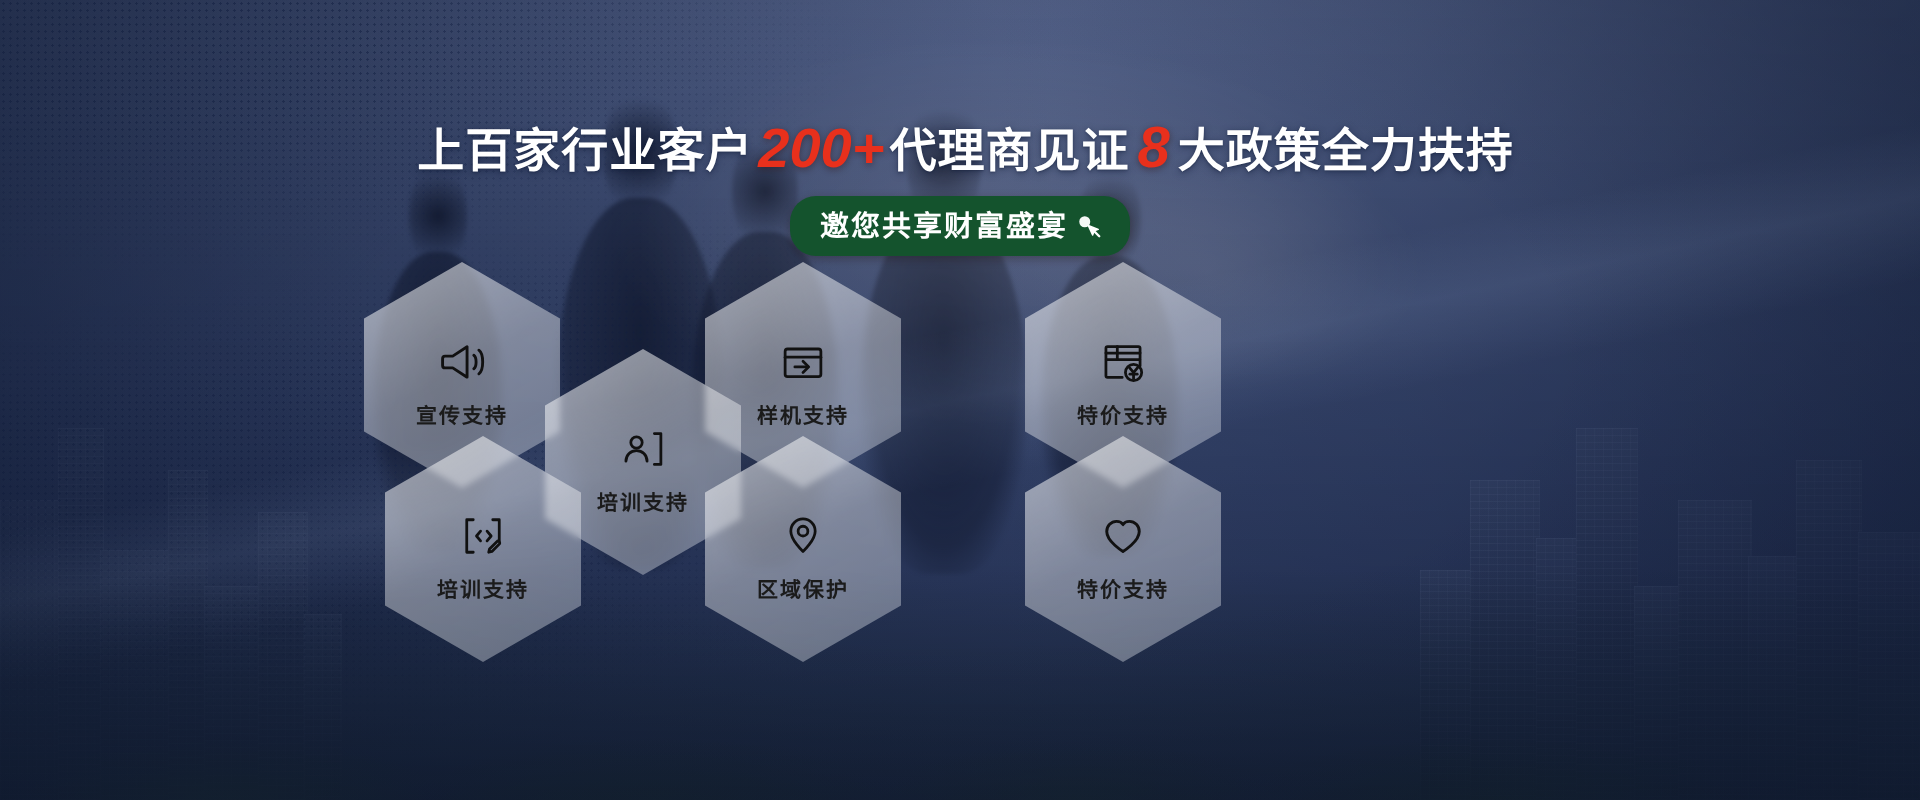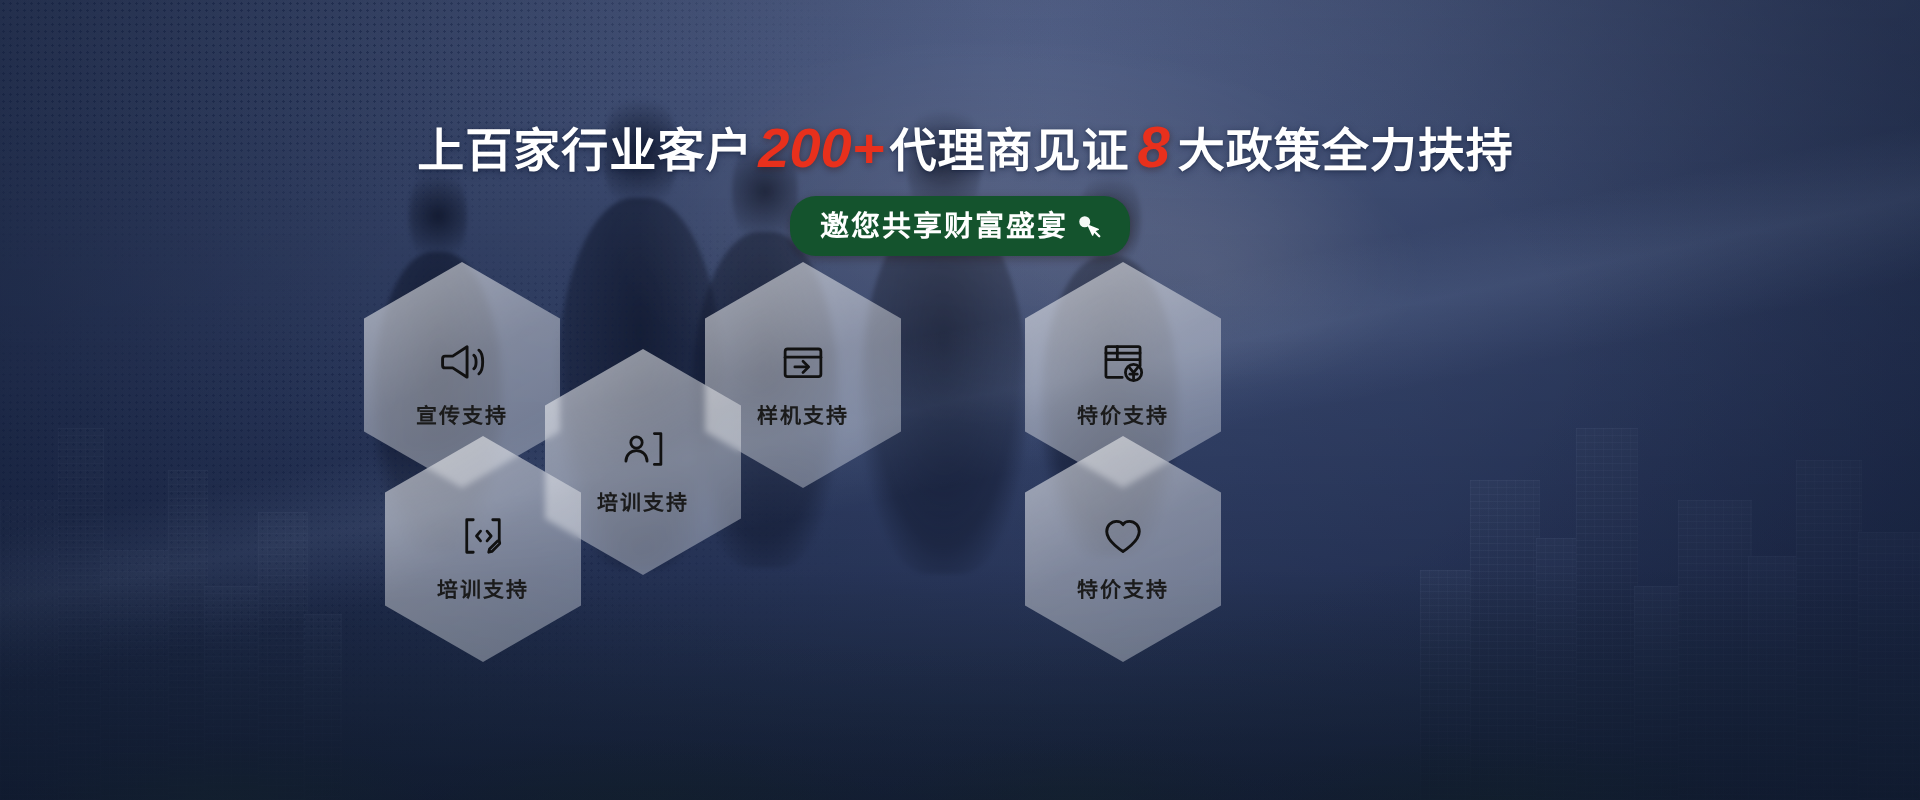--- a/index.html
+++ b/index.html
@@ -241,20 +241,29 @@
       <span class="hex-icon">
         <svg viewBox="0 0 64 64" width="52" height="52" fill="none" stroke="#111111" stroke-width="3.4" stroke-linecap="round" stroke-linejoin="round">
           <path d="M46 13h8v38h-8"></path>
           <circle cx="24" cy="24" r="7"></circle>
           <path d="M11 47c0-7.7 6-13 13-13s13 5.3 13 13"></path>
         </svg>
       </span>
       <span class="hex-label">培训支持</span>
     </div>
 
+    <div class="hex" style="left:705px;top:436px;">
+      <span class="hex-icon">
+        <svg viewBox="0 0 64 64" width="52" height="52" fill="none" stroke="#111111" stroke-width="3.4" stroke-linecap="round" stroke-linejoin="round">
+          <path d="M32 11c-8.3 0-15 6.7-15 15 0 11 15 25 15 25s15-14 15-25c0-8.3-6.7-15-15-15z"></path>
+          <circle cx="32" cy="26" r="6"></circle>
+        </svg>
+      </span>
+      <span class="hex-label">区域保护</span>
+    </div>
 
 
     <div class="hex" style="left:1025px;top:262px;">
       <span class="hex-icon">
         <svg viewBox="0 0 64 64" width="52" height="52" fill="none" stroke="#111111" stroke-width="3.4" stroke-linecap="round" stroke-linejoin="round">
           <rect x="11" y="13" width="42" height="16" rx="2"></rect>
           <path d="M11 21h42"></path>
           <path d="M25 13v16"></path>
           <path d="M11 29v20a2 2 0 0 0 2 2h18"></path>
           <path d="M53 29v8"></path>

